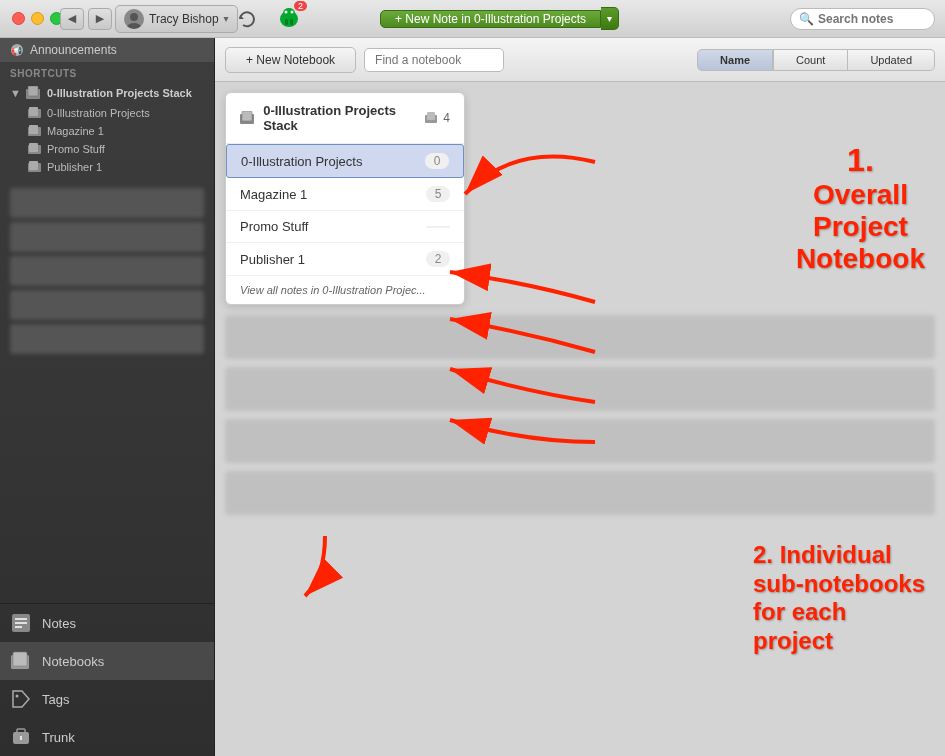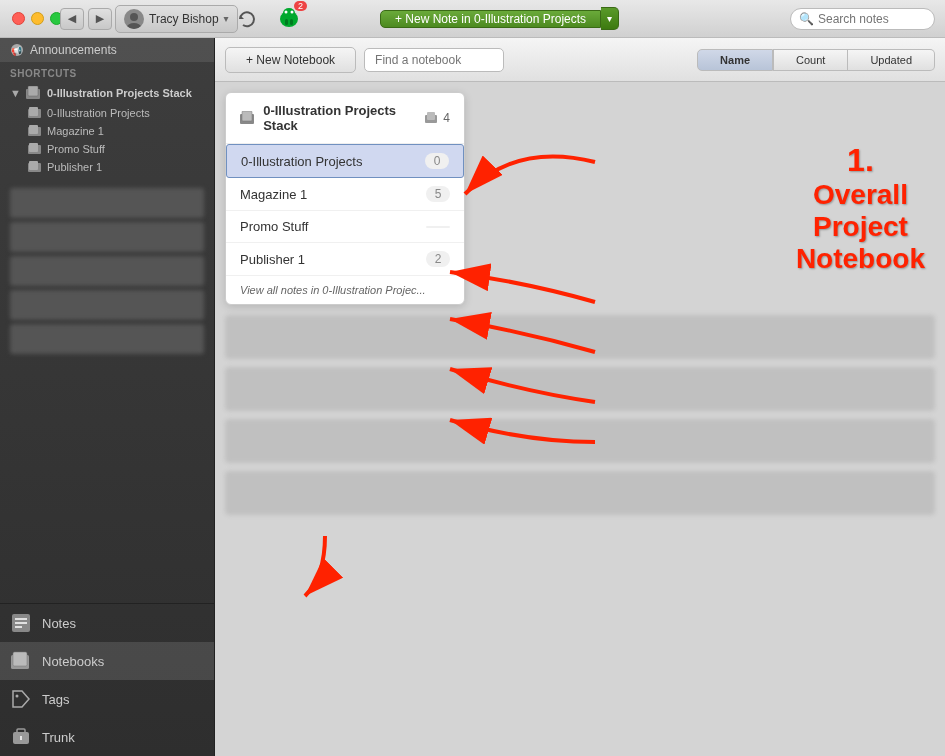--- a/index.html
+++ b/index.html
@@ -359,21 +359,21 @@
         <circle cx="17" cy="9" r="1.5" fill="white"></circle>
       </svg>
     <span style="position:absolute;top:-2px;right:-4px;background:#e44;color:white;border-radius:8px;font-size:9px;padding:0 4px;">2</span>
   </div>
   <div class="new-note-btn">
     <button class="new-note-main">+ New Note in 0-Illustration Projects</button>
     <button class="new-note-arrow">▾</button>
   </div>
   <div class="search-box">
     <span class="search-icon">🔍</span>
-    <input type="text" style="border: none; outline: none; font-size: 12px; color: #0f172a; width: 100%; background: transparent;" placeholder="Search notes">
+    <input type="text" style="border: none; outline: none; font-size: 12px; color: #0f172a; width: 100%; background: transparent; font-weight: bold;" placeholder="Search notes">
   </div>
   <span class="titlebar-title">Evernote</span>
 </div>
 
 <div class="main-layout">
 
   <div class="sidebar">
 
     <div class="sidebar-announcements">
       <svg width="14" height="14" viewBox="0 0 14 14">
@@ -548,20 +548,23 @@
           <path d="M 380 270 Q 310 250 235 237" stroke="#ff2200" stroke-width="4" fill="none" marker-end="url(#arrowhead1)"></path>
           <path d="M 380 320 Q 310 310 235 287" stroke="#ff2200" stroke-width="4" fill="none" marker-end="url(#arrowhead1)"></path>
           <path d="M 380 360 Q 310 360 235 338" stroke="#ff2200" stroke-width="4" fill="none" marker-end="url(#arrowhead1)"></path>
         </svg>
 
         <div class="annotation-text-1">
           <span class="annotation-number" style="display:block;">1.</span>
           <span>Overall<br>Project<br>Notebook</span>
         </div>
 
+        <div class="annotation-text-2">
+          <span>2. Individual<br>sub-notebooks<br>for each<br>project</span>
+        </div>
 
         <svg style="position:absolute;bottom:150px;left:80px;width:60px;height:80px;">
           <defs>
             <marker id="arrowhead2" markerWidth="10" markerHeight="7" refX="10" refY="3.5" orient="auto">
               <polygon points="0 0, 10 3.5, 0 7" fill="#ff2200"></polygon>
             </marker>
           </defs>
           <path d="M 30 10 Q 30 50 10 70" stroke="#ff2200" stroke-width="4" fill="none" marker-end="url(#arrowhead2)"></path>
         </svg>
       </div>

